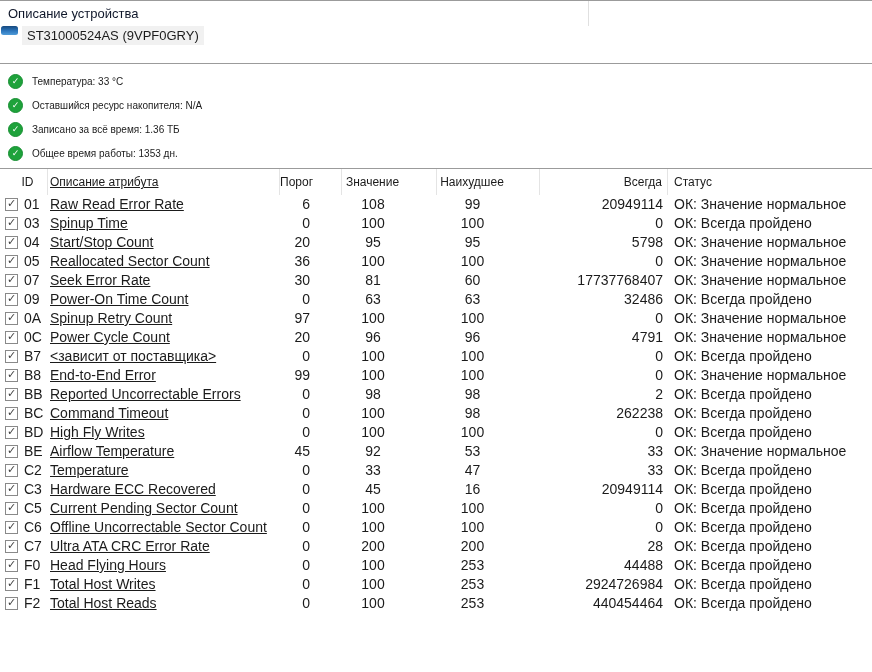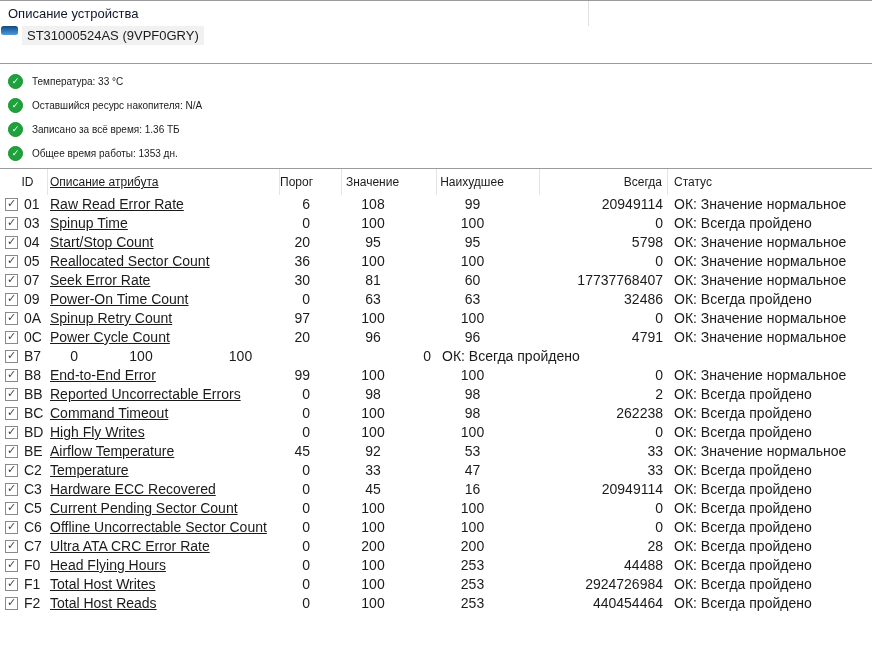--- a/index.html
+++ b/index.html
@@ -203,20 +203,21 @@
         <div class="c-worst">96</div>
         <div class="c-data">4791</div>
         <div class="c-status">ОК: Значение нормальное</div>
       </div>
 
       <div class="trow">
         <div class="c-id">
           <span class="chk"></span>
           <span class="row-id">B7</span>
         </div>
+        <div class="c-name">&lt;зависит от поставщика&gt;</div>
         <div class="c-thr">0</div>
         <div class="c-val">100</div>
         <div class="c-worst">100</div>
         <div class="c-data">0</div>
         <div class="c-status">ОК: Всегда пройдено</div>
       </div>
 
       <div class="trow">
         <div class="c-id">
           <span class="chk"></span>

